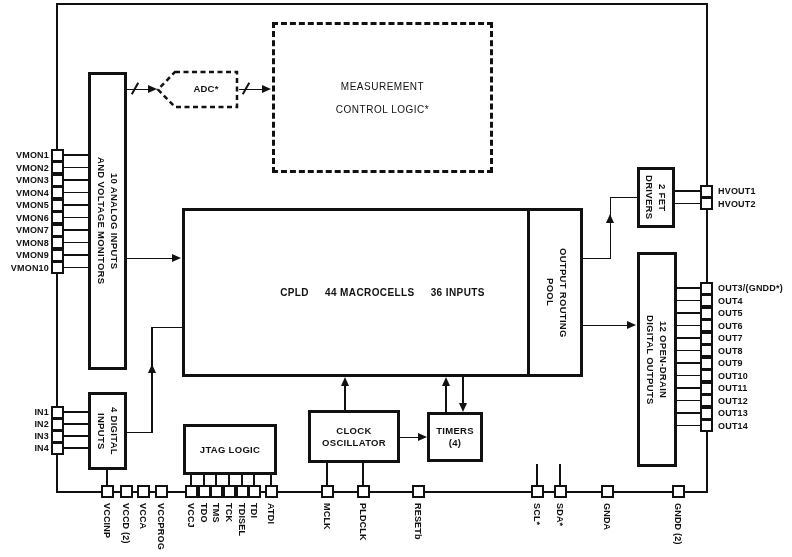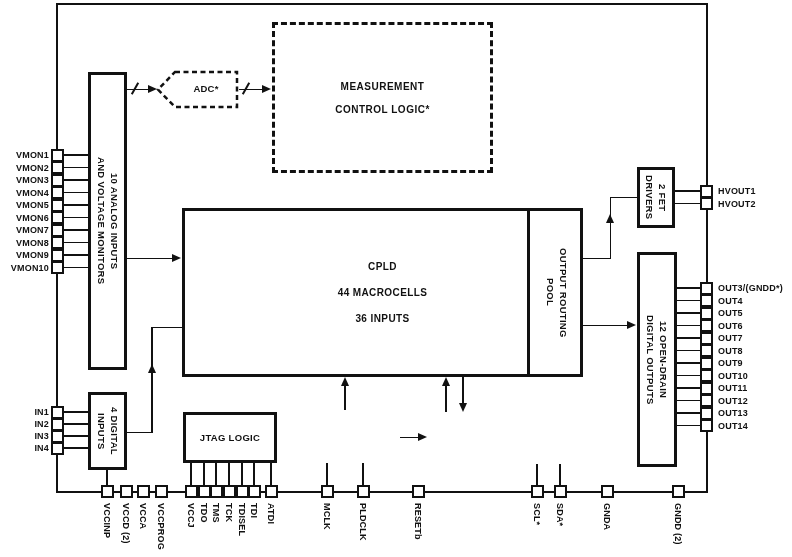--- a/index.html
+++ b/index.html
@@ -43,23 +43,23 @@
   
   .pin.pr .pw   { left:675px; top:-0.75px; width:26px; }
   .pin.pr .psq  { left:700px; top:-6.5px; }
   .pin.pr .plab { left:718px; top:-5px; }
   
   .pin.pb .psq  { left:-6.5px; top:485px; }
   .pin.pb .plab {
     top:503px; left:0; transform:translateX(-55%);
     writing-mode:vertical-rl; text-orientation:mixed;
   }
-  .cpld-text { display:flex; flex-direction:column; align-items:center; gap:16px; }
+  .cpld-text { display:flex; flex-direction:row; align-items:center; gap:16px; }
   .cpld-line { font-size:10px; font-weight:bold; letter-spacing:.4px; line-height:10px; }
-  .meas-label { font-size:10px; font-weight:bold; letter-spacing:.5px; white-space:pre-line; line-height:23px; text-align:center; }
+  .meas-label { font-size:10px; font-weight:normal; letter-spacing:.5px; white-space:pre-line; line-height:23px; text-align:center; }
 </style>
 </head>
 <body>
 
 <div id="canvas">
 
   <div style="position:absolute; left:56px; top:3px; width:652px; height:490px;
               border:2px solid #111; box-sizing:border-box; background:#fff;"></div>
 
   <div class="w" style="left:127px; top:88.5px; width:22px; height:1.5px;"></div>
@@ -150,25 +150,33 @@
   <div class="box" style="left:637px; top:252px; width:40px; height:215px;">
     <span class="vtext">12 OPEN-DRAIN
 DIGITAL OUTPUTS</span>
   </div>
 
   <div class="box" style="left:88px; top:392px; width:39px; height:78px;">
     <span class="vtext">4 DIGITAL
 INPUTS</span>
   </div>
 
-  <div class="box" style="left:183px; top:412px; width:94px; height:51px;">
+  <div class="box" style="left:183px; top:424px; width:94px; height:51px;">
     <span class="blabel">JTAG LOGIC</span>
   </div>
 
-
+  <div class="box" style="left:308px; top:410px; width:92px; height:53px;">
+    <span class="blabel">CLOCK
+OSCILLATOR</span>
+  </div>
+
+  <div class="box" style="left:427px; top:412px; width:56px; height:50px;">
+    <span class="blabel">TIMERS
+(4)</span>
+  </div>
 
 
   <div class="layer">
 
   <div class="pin pl" style="top: 155px;">
       <span class="plab">VMON1</span>
       <span class="pw"></span>
       <span class="psq"></span>
     </div>
       <div class="pin pl" style="top: 167.5px;">

